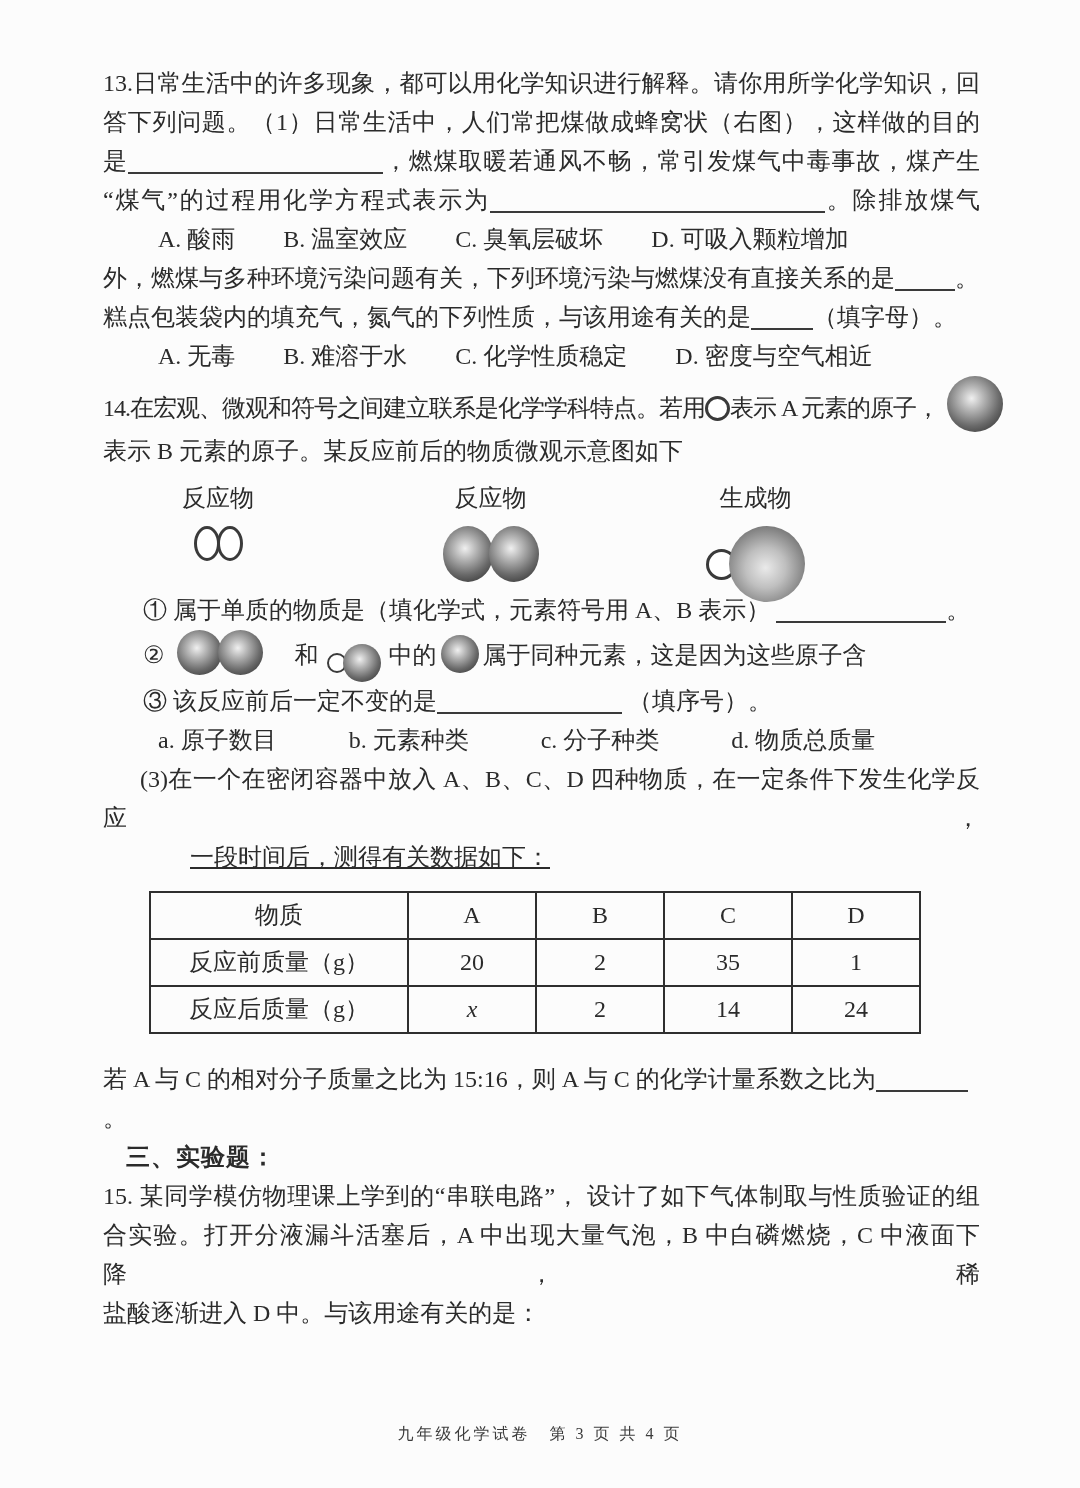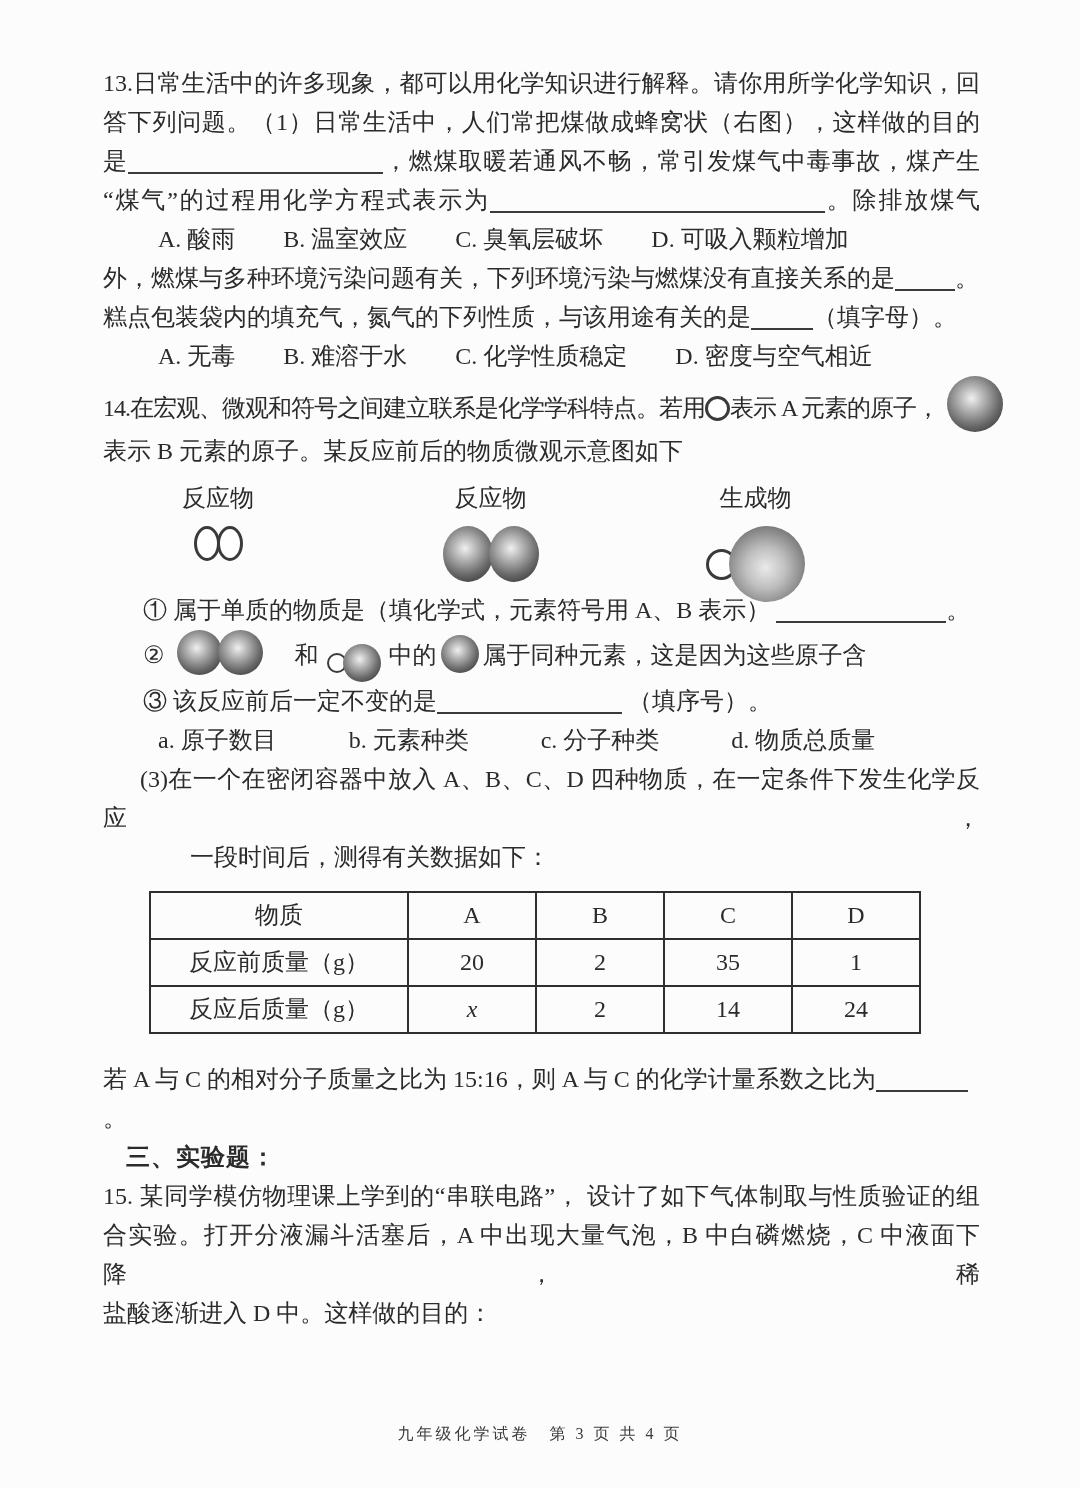--- a/index.html
+++ b/index.html
@@ -16,21 +16,21 @@
     position:absolute;left:103px;top:64px;width:877px;
     font-size:24px;line-height:39px;
   }
   .line{min-height:39px;}
   .just{text-align:justify;text-align-last:justify;}
   .nowrap{white-space:nowrap;letter-spacing:-1px;}
   .ind37{padding-left:37px;}
   .ind40{padding-left:40px;}
   .ind55{padding-left:55px;}
   .ind72{padding-left:72px;}
-  .ind87{padding-left:87px;}
+  .ind87{padding-left:87px;text-decoration:underline;}
   .sec-title{font-weight:bold;letter-spacing:1px;margin-left:23px;}
   
   .blank{display:inline-block;border-bottom:2px solid #3a3a3a;height:26px;vertical-align:-5px;}
   .b255{width:255px}.b335{width:335px}.b60{width:60px}.b150{width:150px}
   .b62{width:62px}.b170{width:170px}.b185{width:185px}.b92{width:92px}
   
   .sph{display:inline-block;border-radius:50%;
        background:radial-gradient(circle at 44% 40%, #f0f0f0 0%, #b7b7b7 25%, #6a6a6a 60%, #343434 90%);}
   .icn-hollow{display:inline-block;width:25px;height:25px;border:3px solid #3a3a3a;border-radius:50%;
        vertical-align:-5px;background:#fff;box-sizing:border-box;}
@@ -155,18 +155,18 @@
       </tr>
     </tbody>
       </table>
 
     <div class="line gap26"><span>若 A 与 C 的相对分子质量之比为 15:16，则 A 与 C 的化学计量系数之比为</span><span class="blank b92"></span><span>。</span></div>
 
     <div class="line sec-title"><span>三、实验题：</span></div>
 
     <div class="line just"><span>15. 某同学模仿物理课上学到的“串联电路”， 设计了如下气体制取与性质验证的组</span></div>
     <div class="line just"><span>合实验。打开分液漏斗活塞后，A 中出现大量气泡，B 中白磷燃烧，C 中液面下降，稀</span></div>
-    <div class="line"><span>盐酸逐渐进入 D 中。这样做的目的：</span></div>
+    <div class="line"><span>盐酸逐渐进入 D 中。与该用途有关的是：</span></div>
 
   </div>
 
   <div class="footer">九年级化学试卷　第 3 页 共 4 页</div>
 </div>
 
 </body></html>

